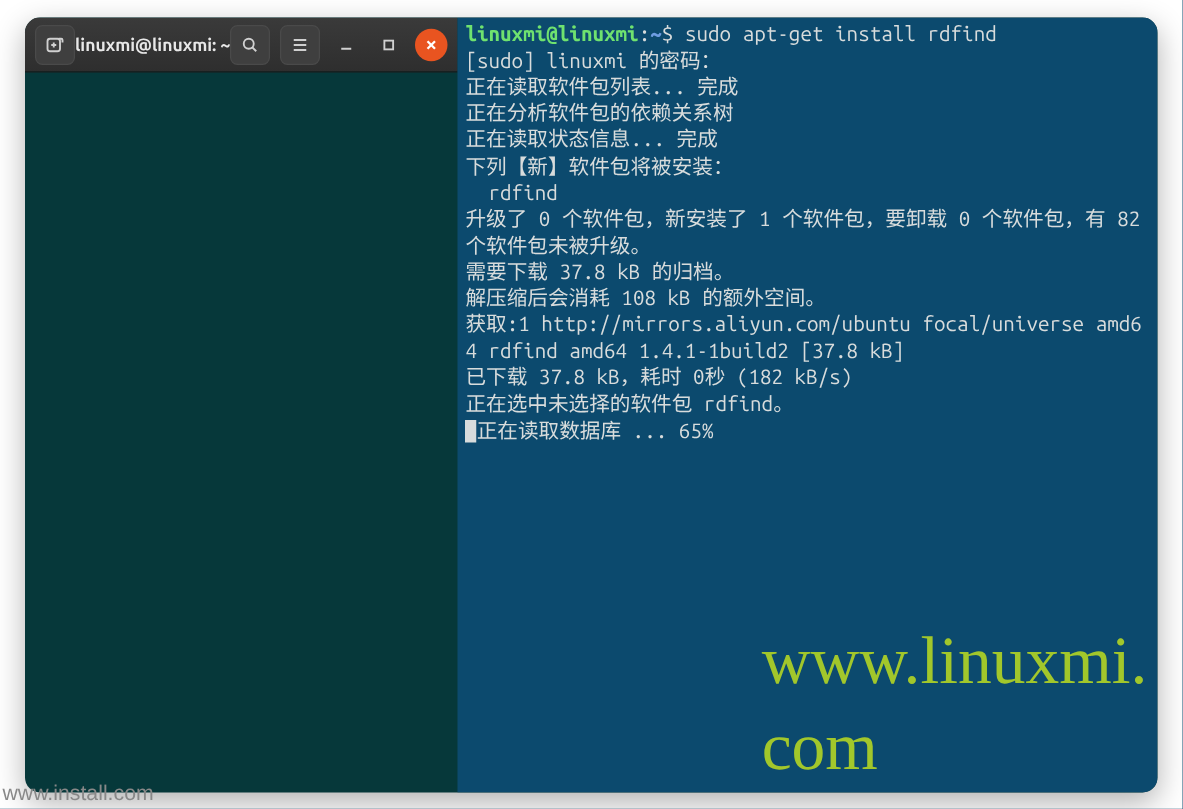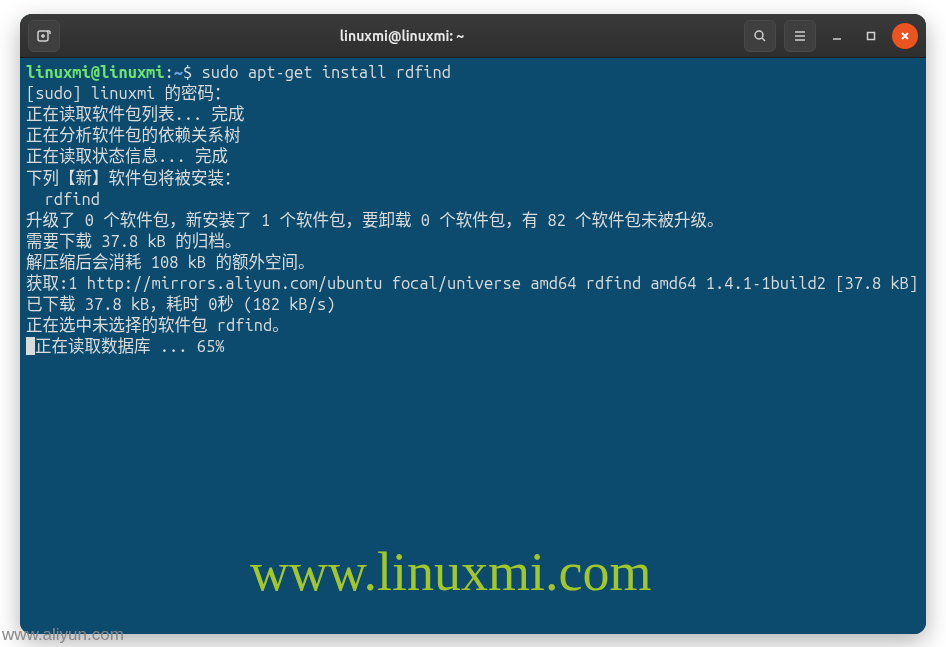--- a/index.html
+++ b/index.html
@@ -21,21 +21,21 @@
       position: absolute;
       left: 20px;
       top: 14px;
       width: 906px;
       height: 620px;
       background: #06383a;
       border-radius: 12px;
       box-shadow: 0 8px 24px rgba(0,0,0,0.3);
       overflow: hidden;
       display: flex;
-      flex-direction: column;
+      flex-direction: row;
     }
     
     .titlebar {
       height: 44px;
       background: linear-gradient(to bottom, #3a3a3a, #2e2e2e);
       display: flex;
       align-items: center;
       padding: 0 8px;
       border-bottom: 1px solid #1a1a1a;
     }
@@ -111,21 +111,21 @@
     .cursor-block {
       display: inline-block;
       width: 9px;
       height: 18px;
       background: #d8dcdc;
       vertical-align: text-bottom;
     }
     
     .watermark {
       position: absolute;
-      left: 230px;
+      left: 243px;
       top: 480px;
       font-family: Georgia, "Times New Roman", serif;
       font-size: 54px;
       color: #a2c72b;
       font-weight: normal;
       letter-spacing: 0px;
     }
     
     .bottom-watermark {
       position: absolute;
@@ -187,13 +187,13 @@
         </svg>
       </div>
     </div>
   </div>
 
   <div class="terminal-body"><span class="line"><span class="prompt-user">linuxmi@linuxmi</span><span class="prompt-colon">:</span><span class="prompt-path">~</span><span class="prompt-dollar">$</span> <span class="cmd">sudo apt-get install rdfind</span></span><span class="line">[sudo] linuxmi 的密码：</span><span class="line">正在读取软件包列表... 完成</span><span class="line">正在分析软件包的依赖关系树</span><span class="line">正在读取状态信息... 完成</span><span class="line">下列【新】软件包将被安装：</span><span class="line">  rdfind</span><span class="line">升级了 0 个软件包，新安装了 1 个软件包，要卸载 0 个软件包，有 82 个软件包未被升级。</span><span class="line">需要下载 37.8 kB 的归档。</span><span class="line">解压缩后会消耗 108 kB 的额外空间。</span><span class="line">获取:1 http://mirrors.aliyun.com/ubuntu focal/universe amd64 rdfind amd64 1.4.1-1build2 [37.8 kB]</span><span class="line">已下载 37.8 kB，耗时 0秒 (182 kB/s)</span><span class="line">正在选中未选择的软件包 rdfind。</span><span class="line"><span class="cursor-block"></span><span>正在读取数据库 ... 65%</span></span>
     <div class="watermark">www.linuxmi.com</div>
   </div>
 </div>
 
-<div class="bottom-watermark">www.aliyun.com</div>
+<div class="bottom-watermark">www.install.com</div>
 
 </body></html>

